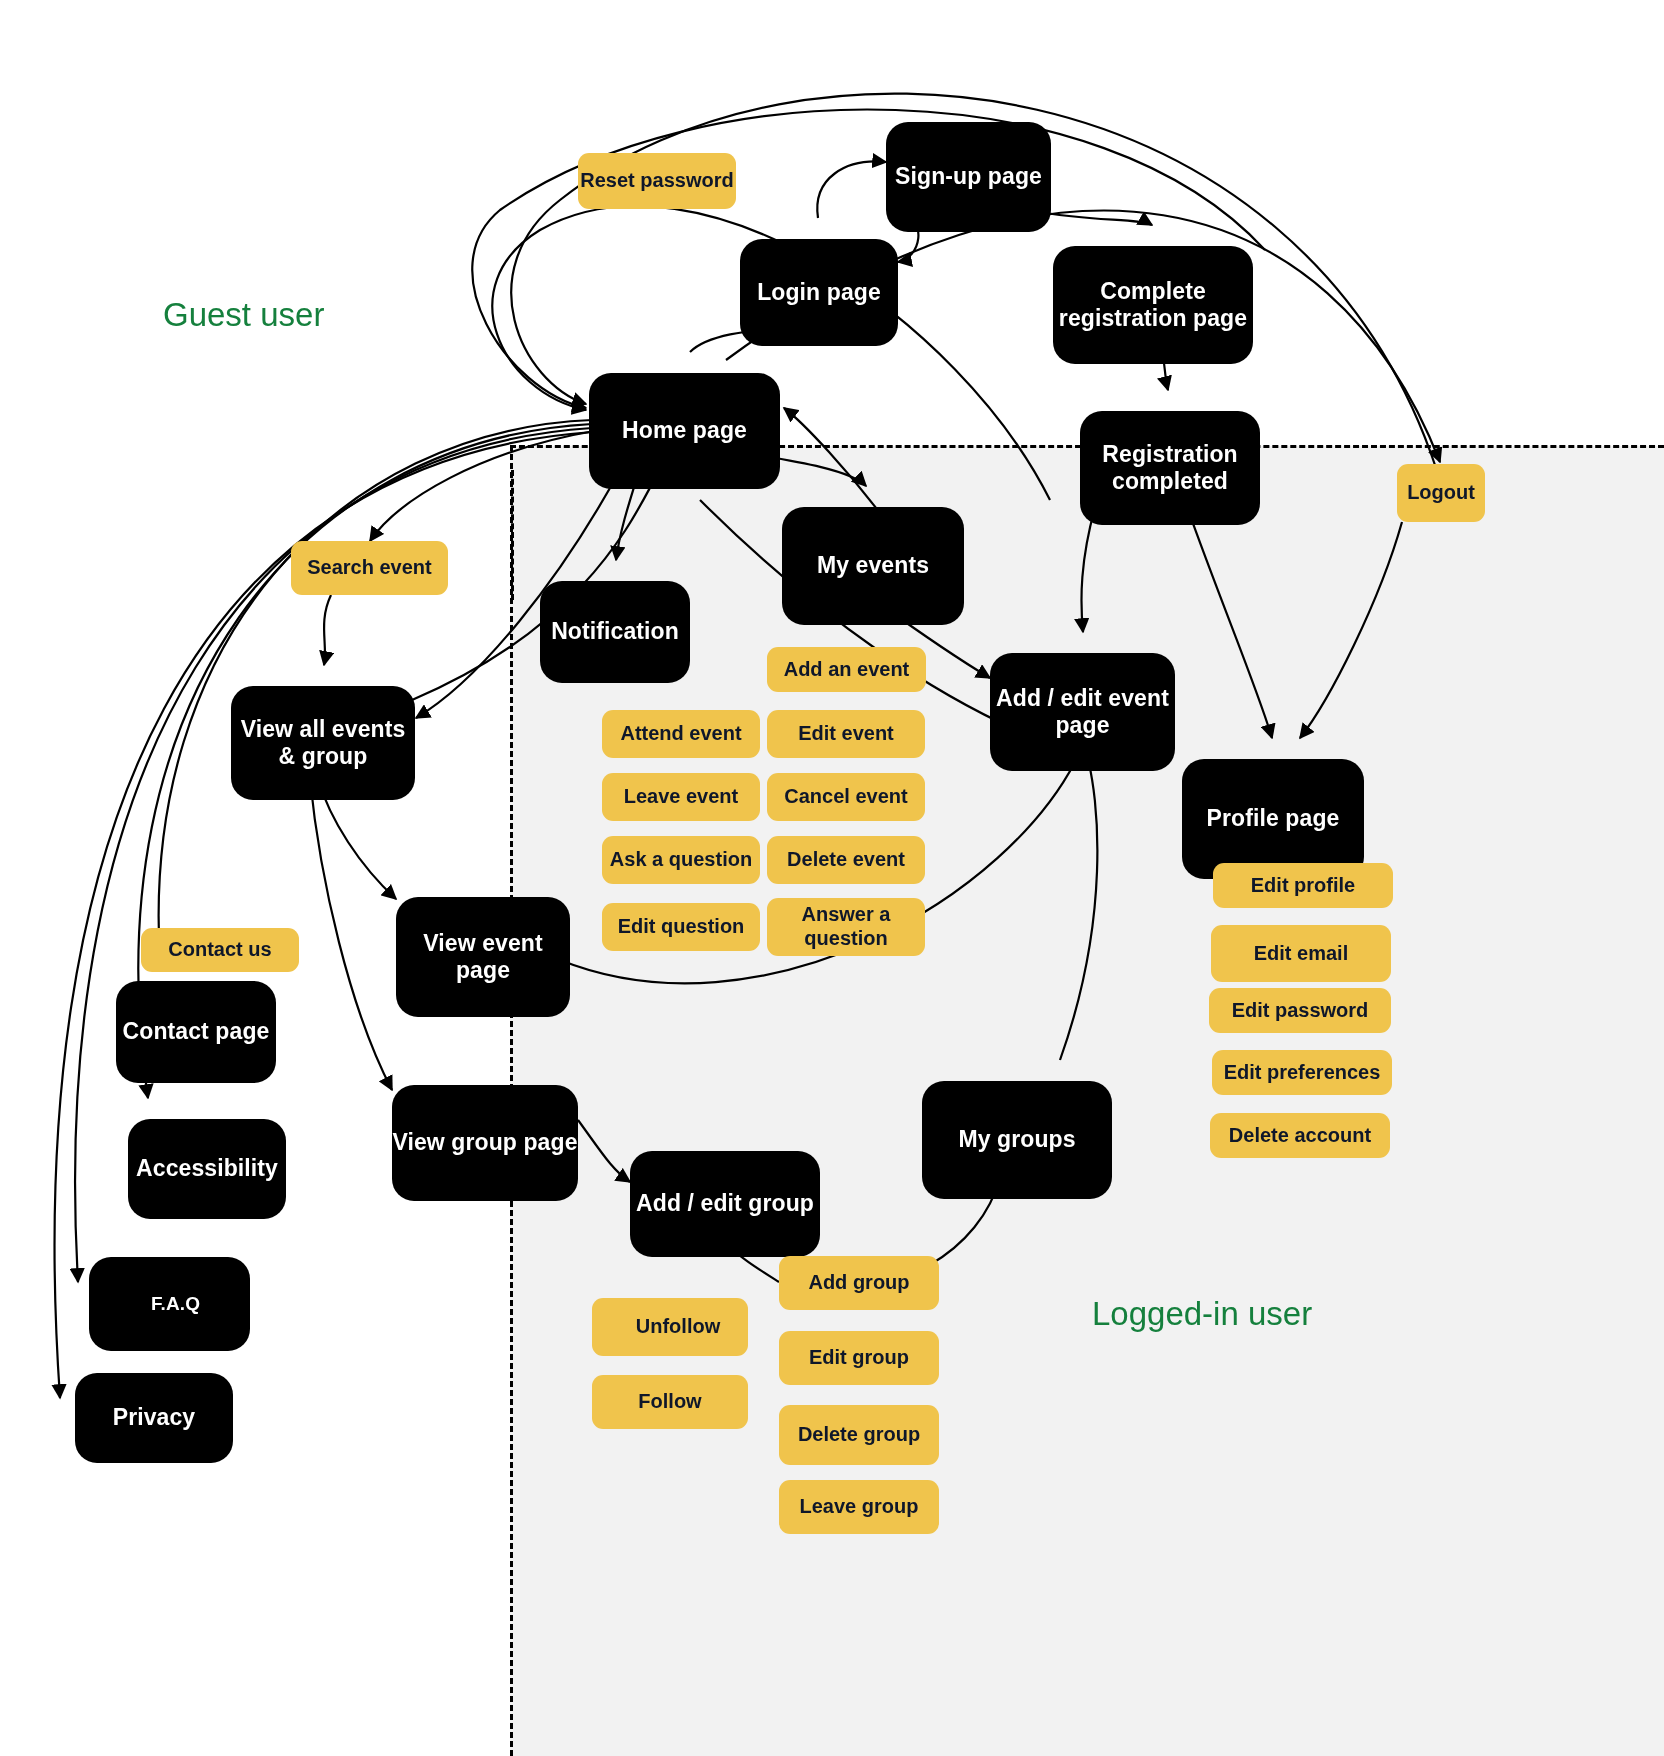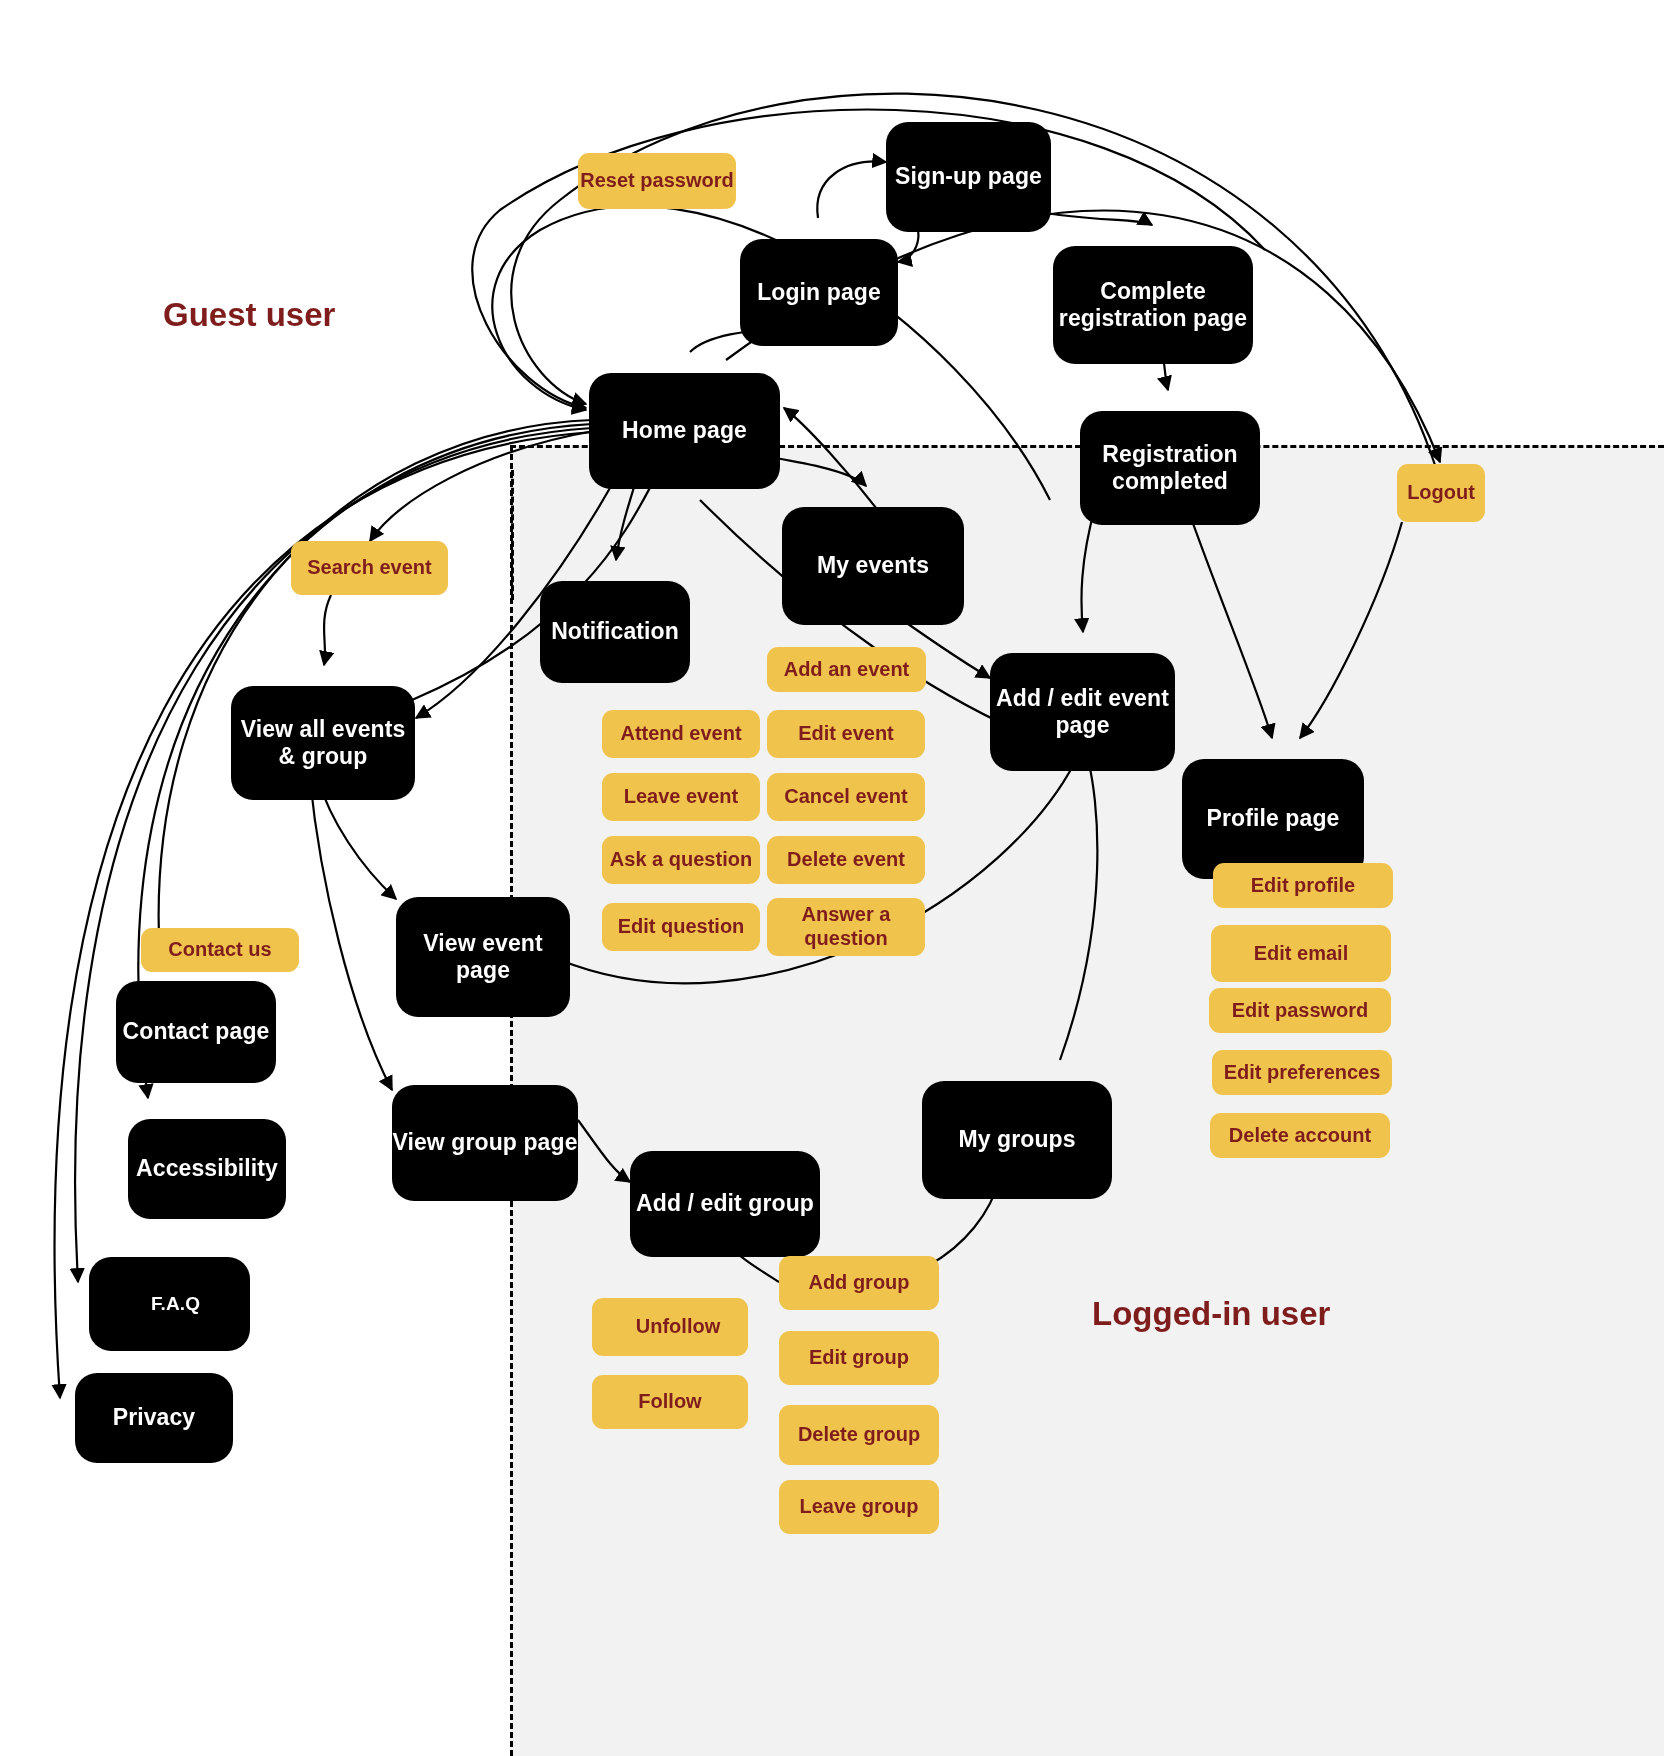--- a/index.html
+++ b/index.html
@@ -61,30 +61,30 @@
     font-weight: bold;
     font-size: 23px;
     letter-spacing: .1px;
     margin-top: 21px;
   }
   .node.page.small {
     font-size: 19px;
   }
   .node.action {
     background: #f0c44c;
-    color: #7f1d1d;
+    color: #0f172a;
     border-radius: 11px;
     font-weight: bold;
     font-size: 20px;
   }
   .zone-label {
     position: absolute;
-    font-weight: bold;
+    font-weight: normal;
     font-size: 33px;
-    color: #7f1d1d;
+    color: #15803d;
     white-space: nowrap;
   }
 </style>
 </head>
 <body>
 
 <div id="canvas">
 
   <div id="logged-in-region"></div>
 

